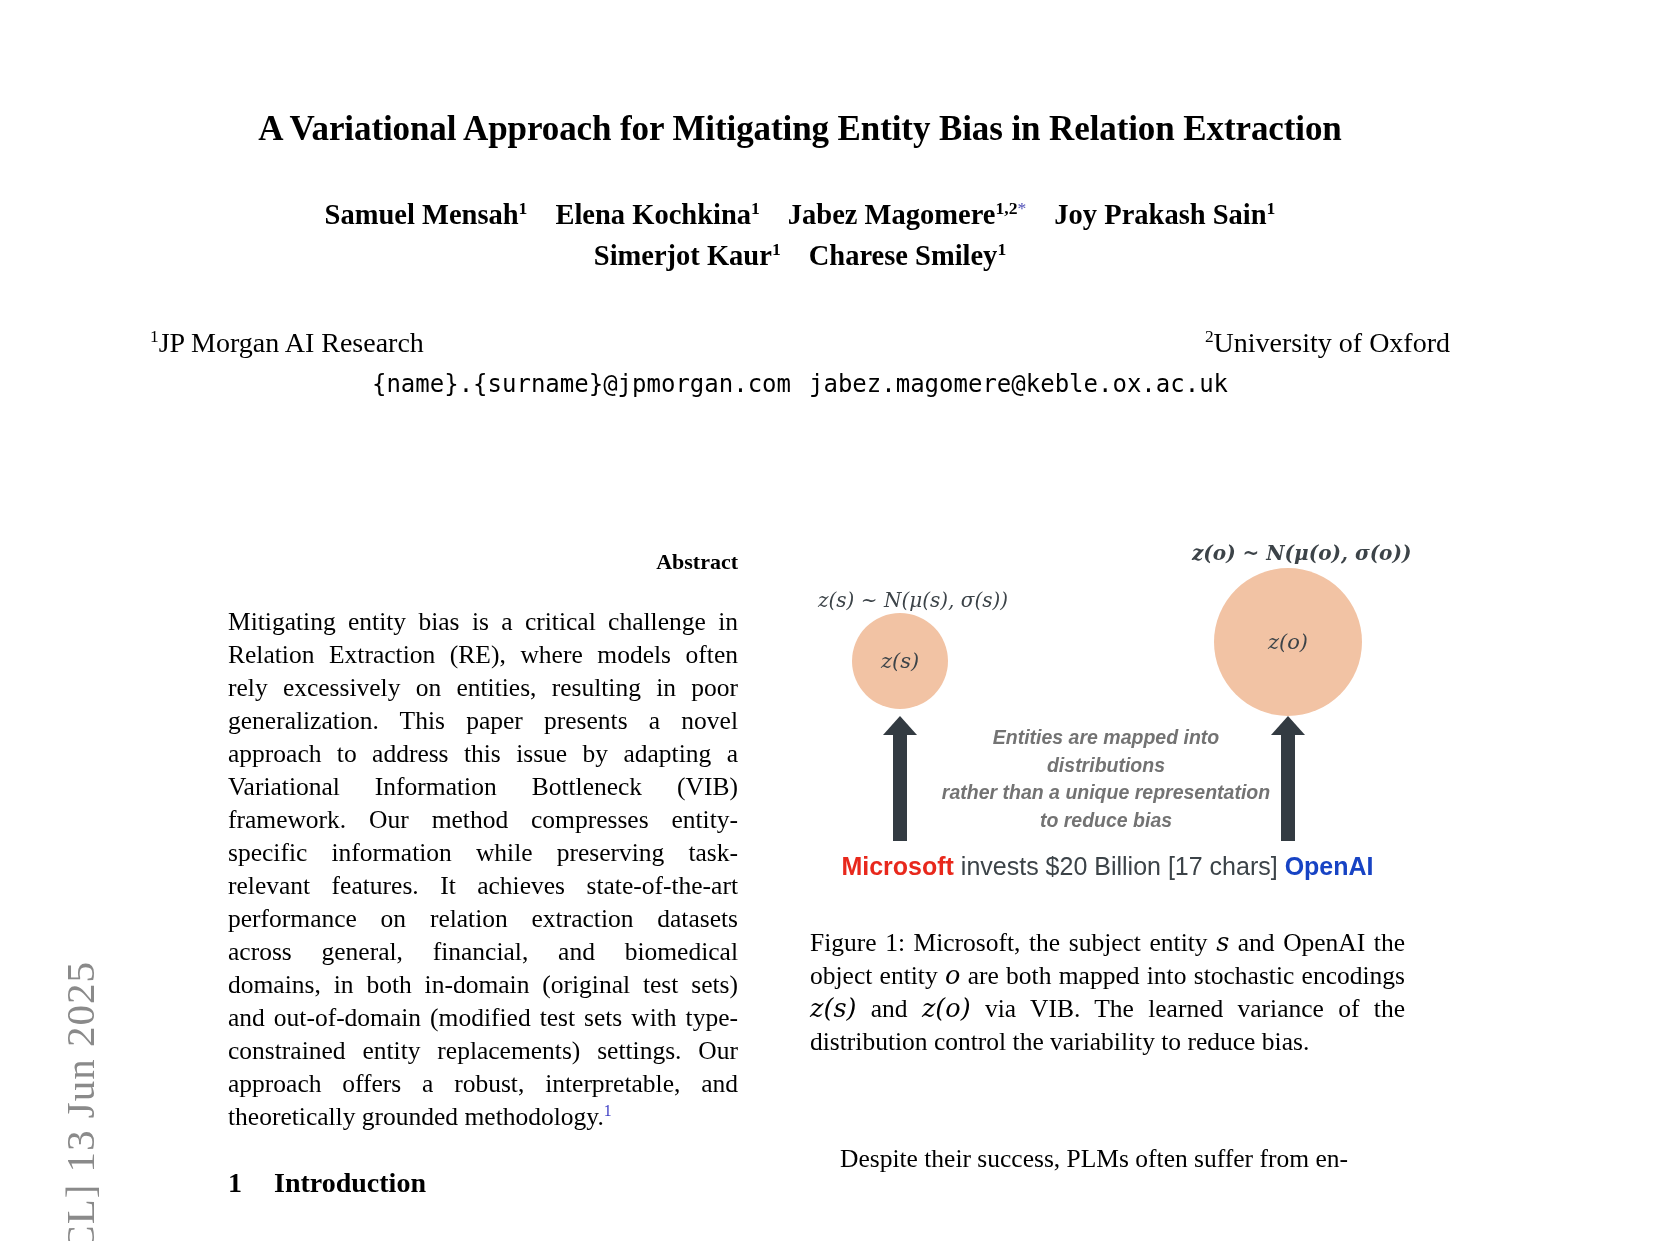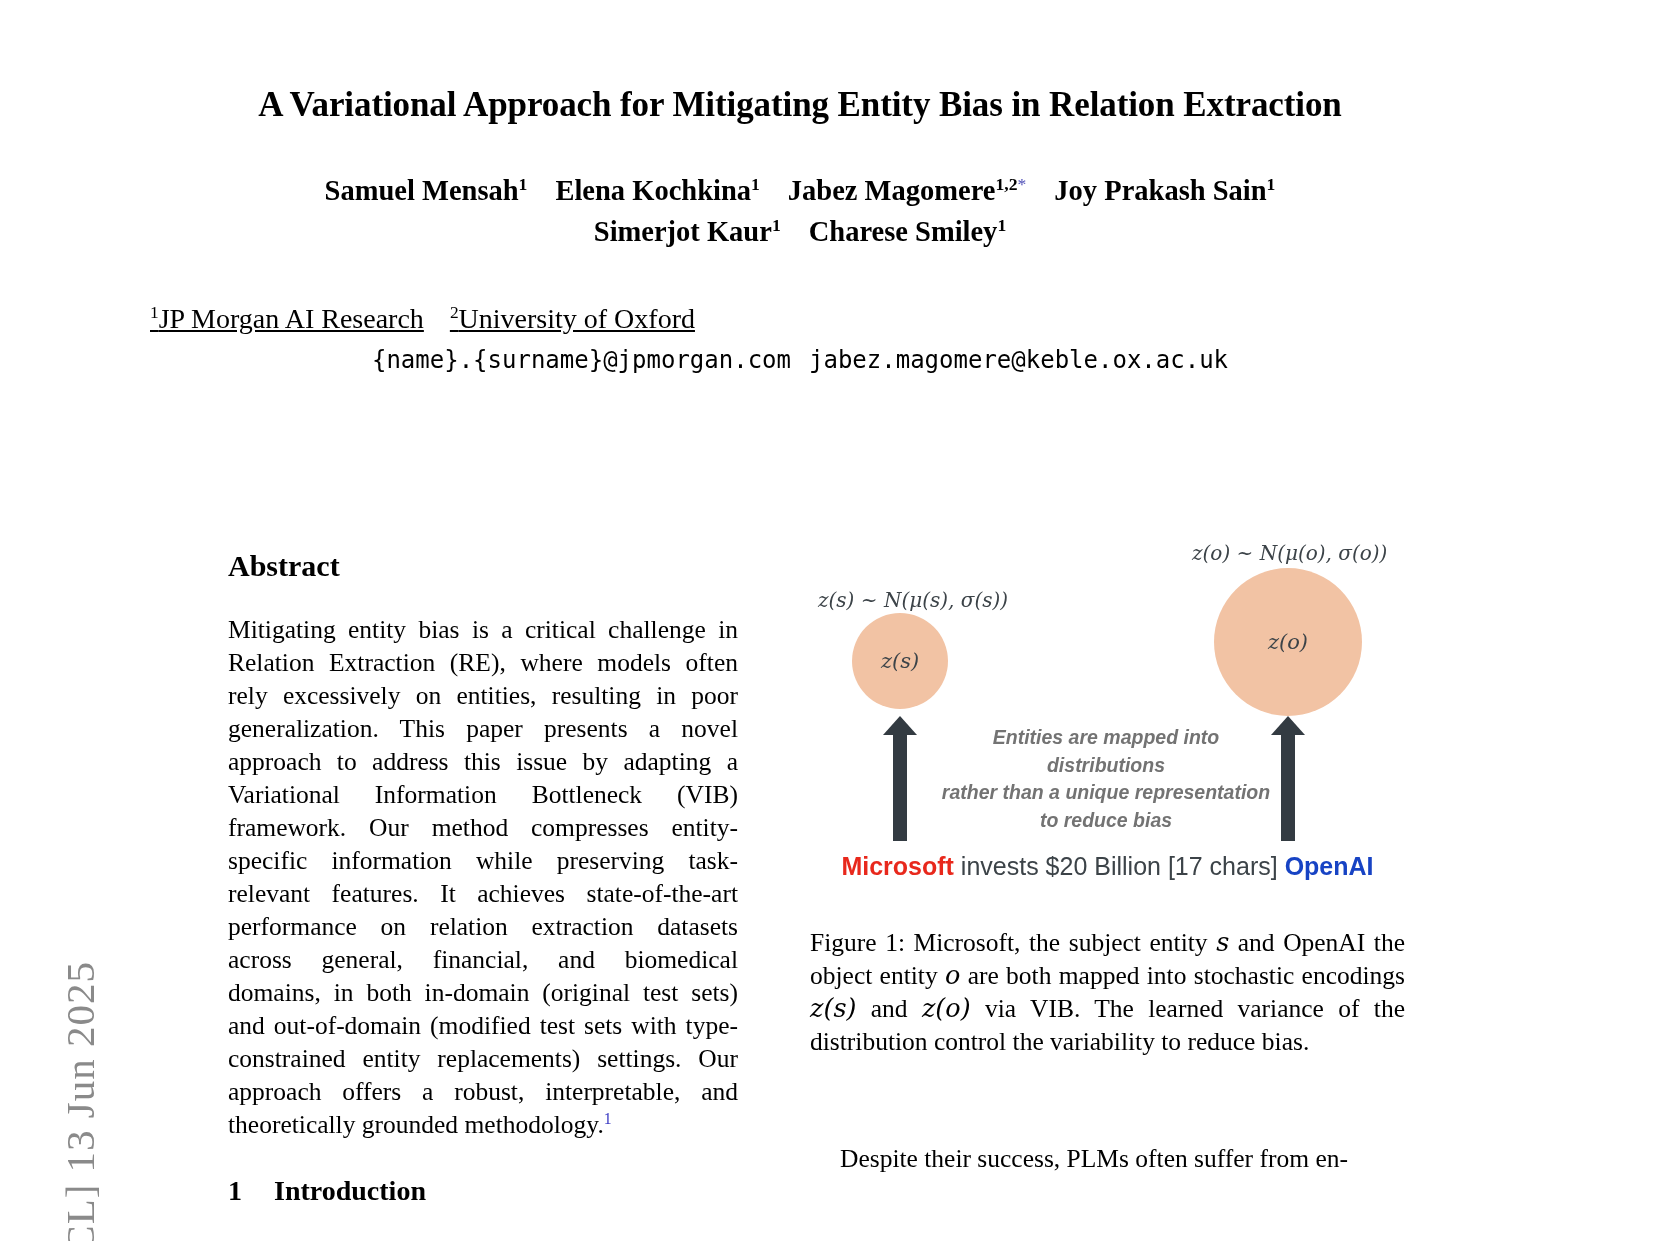--- a/index.html
+++ b/index.html
@@ -44,21 +44,21 @@
   #page {
     position: absolute;
     left: 150px;
     top: 0;
     width: 1300px;
     height: 1241px;
   }
 
   
   #title-block {
-    padding-top: 84px;
+    padding-top: 108px;
     text-align: center;
   }
   #paper-title {
     font-size: 35px;
     font-weight: bold;
     line-height: 1.2;
     letter-spacing: -0.1px;
     margin: 0;
   }
 
@@ -93,23 +93,22 @@
 
   
   #affil-block {
     margin-top: 47px;
     text-align: center;
     font-size: 28px;
     line-height: 1.38;
   }
   .affil-row {
     display: flex;
-    justify-content: flex-start;
+    justify-content: space-between;
     align-items: baseline;
-    text-decoration: underline;
   }
   .affil-item {
     white-space: nowrap;
   }
   .affil-item.first { margin-right: 26px; }
   .affil-item sup {
     font-size: 0.62em;
     vertical-align: super;
     line-height: 0;
   }
@@ -137,22 +136,22 @@
     width: 510px;
     margin-left: 78px;
   }
   #right-col {
     width: 595px;
     margin-right: 45px;
   }
 
   
   #abstract-heading {
-    text-align: left;
-    font-size: 30px;
+    text-align: right;
+    font-size: 22px;
     font-weight: bold;
     margin: 19px 0 0 0;
   }
   #abstract-body {
     margin-top: 30px;
     font-size: 25.5px;
     line-height: 1.295;
     text-align: justify;
     text-justify: inter-word;
     hyphens: none;
@@ -181,21 +180,21 @@
   }
   .fig-formula {
     position: absolute;
     font-family: "DejaVu Serif", "Liberation Serif", serif;
     font-style: italic;
     font-size: 20px;
     color: #3c4348;
     white-space: nowrap;
   }
   #formula-s { left: 8px;  top: 58px; }
-  #formula-o { left: 382px; top: 11px; }
+  #formula-o { left: 382px; top: 11px; font-weight: bold; }
 
   .blob {
     position: absolute;
     border-radius: 50%;
     background: #f2c3a4;
     display: flex;
     align-items: center;
     justify-content: center;
     font-family: "DejaVu Serif", "Liberation Serif", serif;
     font-style: italic;

